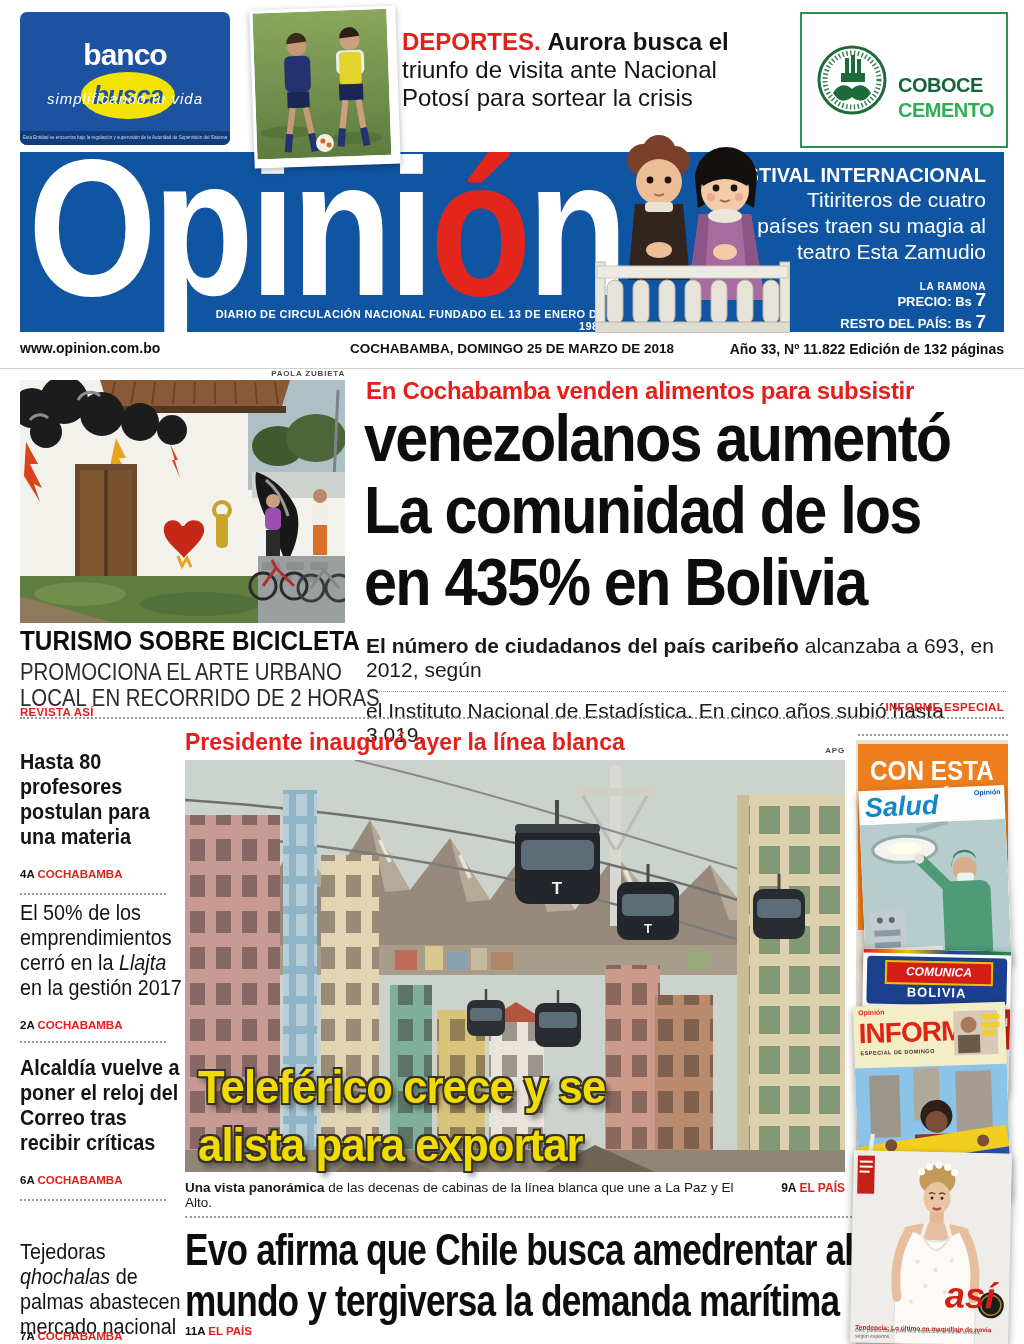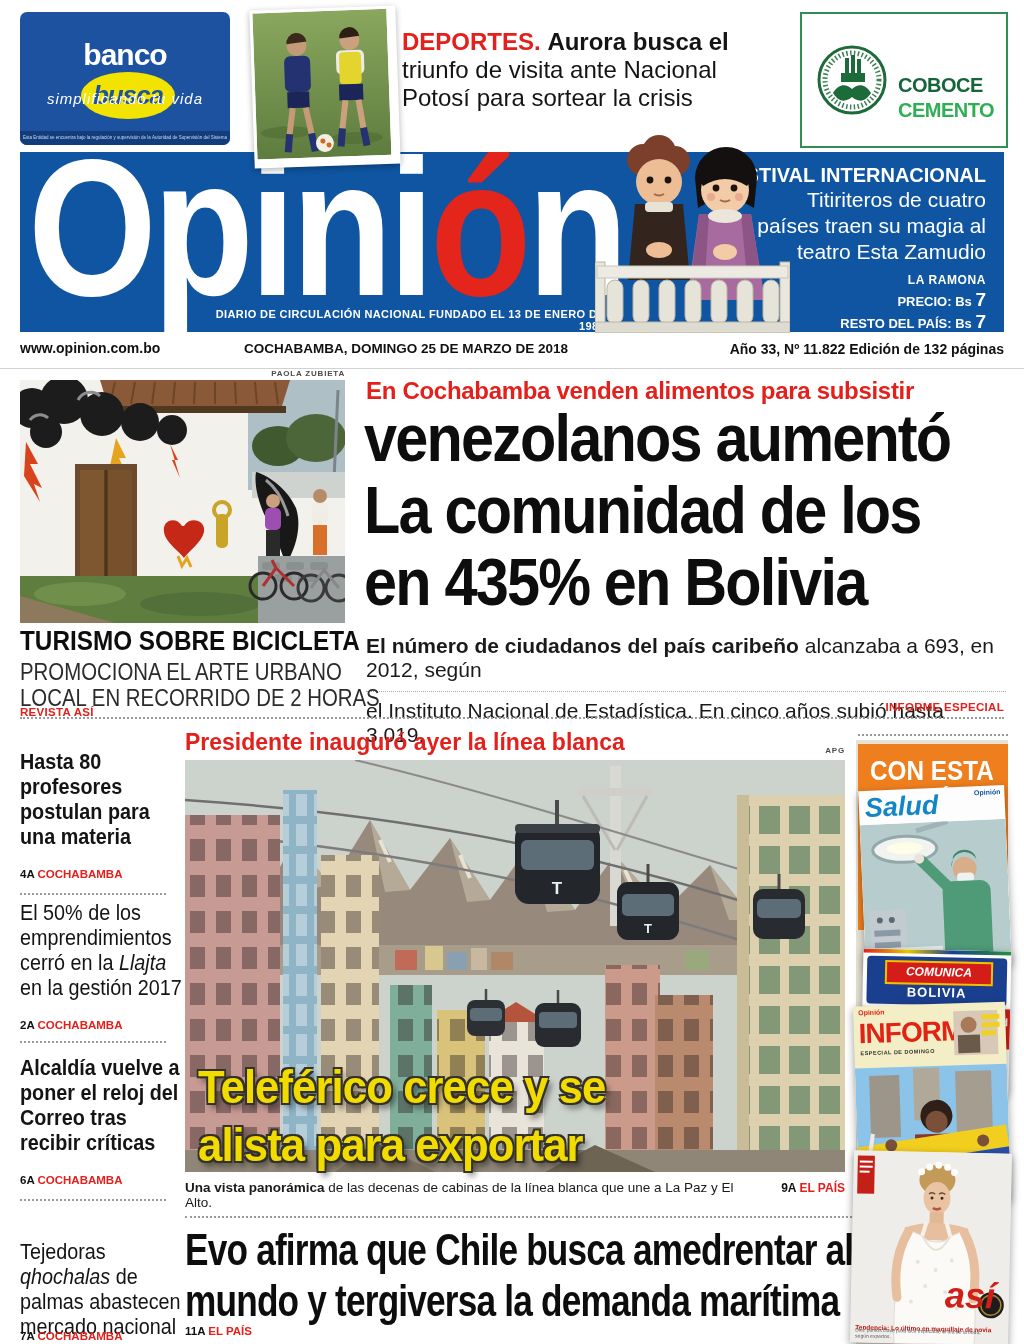--- a/index.html
+++ b/index.html
@@ -36,27 +36,27 @@
   
   .mast{left:20px;top:152px;width:984px;height:180px;background:#0f55a1;}
   .logo{position:absolute;left:8px;top:-22px;font-weight:800;font-size:195px;line-height:195px;
         letter-spacing:-5px;color:#fff;}
   .logo-red{color:#e3251c;}
   .mast-tag{position:absolute;left:185px;top:156px;width:400px;text-align:right;color:#fff;
             font-size:11px;font-weight:700;letter-spacing:.4px;}
   .fest{position:absolute;right:18px;top:12px;text-align:right;color:#fff;}
   .fest-k{font-weight:800;font-size:20px;}
   .fest-l{font-size:21px;line-height:26px;font-weight:500;}
-  .fest-c{font-weight:800;font-size:12px;letter-spacing:.6px;margin-top:8px;}
+  .fest-c{font-weight:800;font-size:10px;letter-spacing:.6px;margin-top:16px;}
   .price{position:absolute;right:18px;top:138px;text-align:right;color:#fff;font-weight:800;font-size:13px;line-height:20px;}
   .p-val{font-size:19px;}
   .puppets{left:595px;top:128px;width:195px;height:205px;z-index:6;}
   
   .dl-url{left:20px;top:340px;font-weight:800;font-size:14px;}
-  .dl-date{left:0;top:341px;width:812px;text-align:center;font-weight:800;font-size:13.5px;}
+  .dl-date{left:0;top:341px;width:1024px;text-align:center;font-weight:800;font-size:13.5px;}
   .dl-ed{right:20px;top:341px;font-weight:600;font-size:14px;}
   .hair{left:0;top:368px;width:1024px;border-top:1px solid #d2d2d2;}
   
   .lead-k{left:366px;top:377px;color:#e3201b;font-weight:800;font-size:24px;letter-spacing:-0.3px;}
   .lead-h{left:364px;top:402px;font-weight:800;font-size:66px;line-height:72px;letter-spacing:-2px;color:#0d0d0d;}
   .deck{left:366px;top:634px;width:640px;font-size:21px;color:#1a1a1a;}
   .deck-l1{padding-bottom:9px;border-bottom:1px dotted #a8a8a8;}
   .deck-b{font-weight:800;}
   .deck-l2{padding-top:7px;}
   .tag-red{color:#e3201b;font-weight:800;font-size:11.5px;letter-spacing:.3px;}

